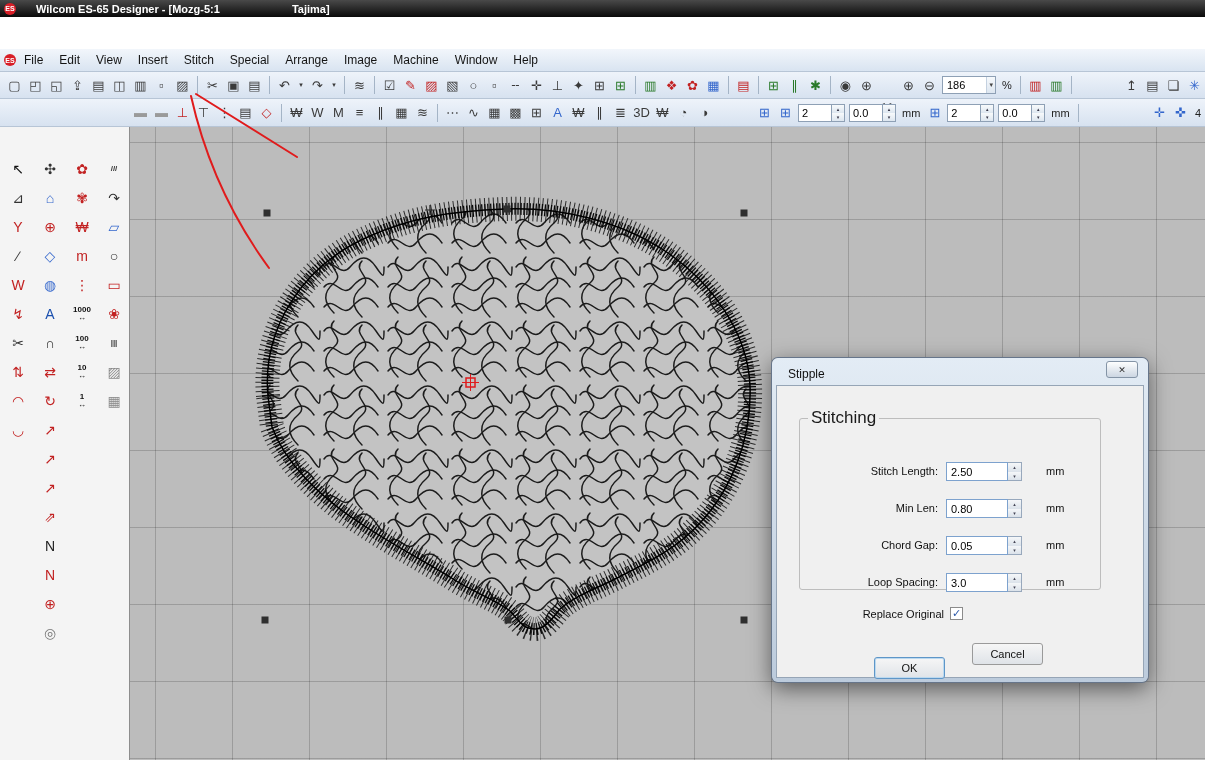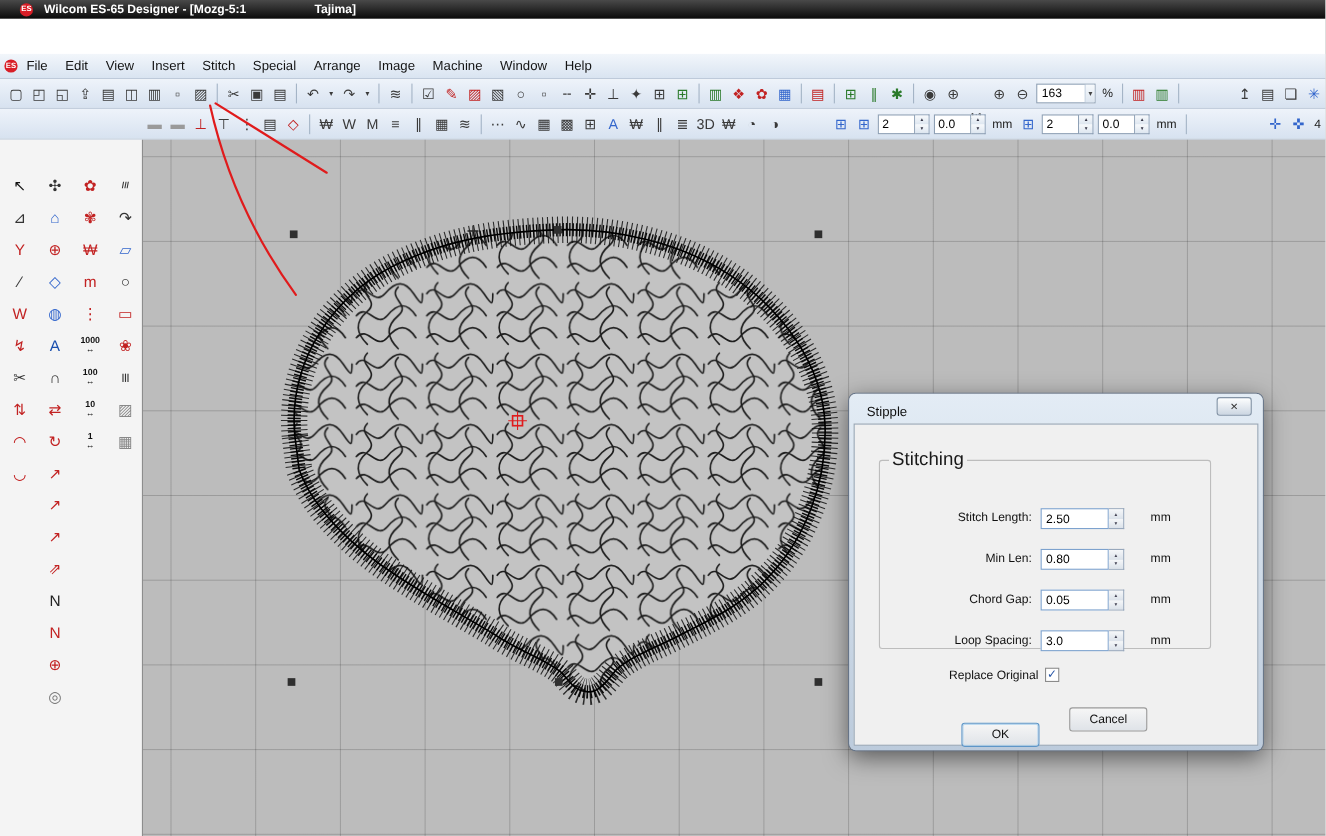--- a/index.html
+++ b/index.html
@@ -1,21 +1,21 @@
 <!DOCTYPE html>
 <html><head>
 <meta charset="utf-8">
 <style>
   *{box-sizing:border-box;}
   html,body{margin:0;padding:0;}
   body{width:1205px;height:760px;overflow:hidden;font-family:"Liberation Sans",sans-serif;background:#fff;}
   .app{position:relative;width:1205px;height:760px;}
 
   
-  .titlebar{height:17px;background:linear-gradient(#494949,#0a0a0a);color:#fff;font-size:11px;display:flex;align-items:center;padding-left:18px;gap:10px;}
+  .titlebar{height:17px;background:linear-gradient(#494949,#0a0a0a);color:#fff;font-size:11px;display:flex;align-items:center;padding-left:4px;gap:20px;}
   .es-logo{width:12px;height:12px;border-radius:50%;background:#d81e27;color:#fff;font-size:7px;font-weight:bold;display:flex;align-items:center;justify-content:center;flex:0 0 auto;}
   .title-main{font-weight:bold;}
   .title-right{margin-left:52px;font-weight:bold;}
 
   
   .menubar{height:23px;background:linear-gradient(#f2f6fb,#d9e4f1);border-bottom:1px solid #b7c5d6;display:flex;align-items:center;font-size:12px;color:#141414;padding-left:4px;gap:0;margin-top:32px;}
   .menu-item{padding:3px 8px;cursor:default;}
 
   
   .toolbar{display:flex;align-items:center;background:linear-gradient(#eef3fa,#d7e2f0);border-bottom:1px solid #b7c5d6;padding-left:4px;}
@@ -141,21 +141,21 @@
       <div class="tbi" style="color: rgb(42, 122, 42);">⊞</div>
       <div class="tbi" style="color: rgb(42, 122, 42);">∥</div>
       <div class="tbi" style="color: rgb(42, 122, 42);">✱</div>
       <div class="tbsep"></div>
       <div class="tbi" style="color: rgb(58, 58, 58);">◉</div>
       <div class="tbi" style="color: rgb(58, 58, 58);">⊕</div>
       <div class="tbi txt" style="color: rgb(58, 58, 58);">1:1</div>
       <div class="tbi" style="color: rgb(58, 58, 58);">⊕</div>
       <div class="tbi" style="color: rgb(58, 58, 58);">⊖</div>
       <div class="combo">
-        <span class="combo-val">163</span>
+        <span class="combo-val">186</span>
         <span class="combo-arrow">▾</span>
       </div>
       <span class="tblabel">%</span>
       <div class="tbsep"></div>
       <div class="tbi" style="color: rgb(194, 34, 34);">▥</div>
       <div class="tbi" style="color: rgb(42, 122, 42);">▥</div>
       <div class="tbsep"></div>
       <div class="tbi" style="color: rgb(58, 58, 58); margin-left: auto;">↥</div>
       <div class="tbi" style="color: rgb(58, 58, 58);">▤</div>
       <div class="tbi" style="color: rgb(58, 58, 58);">❏</div>

